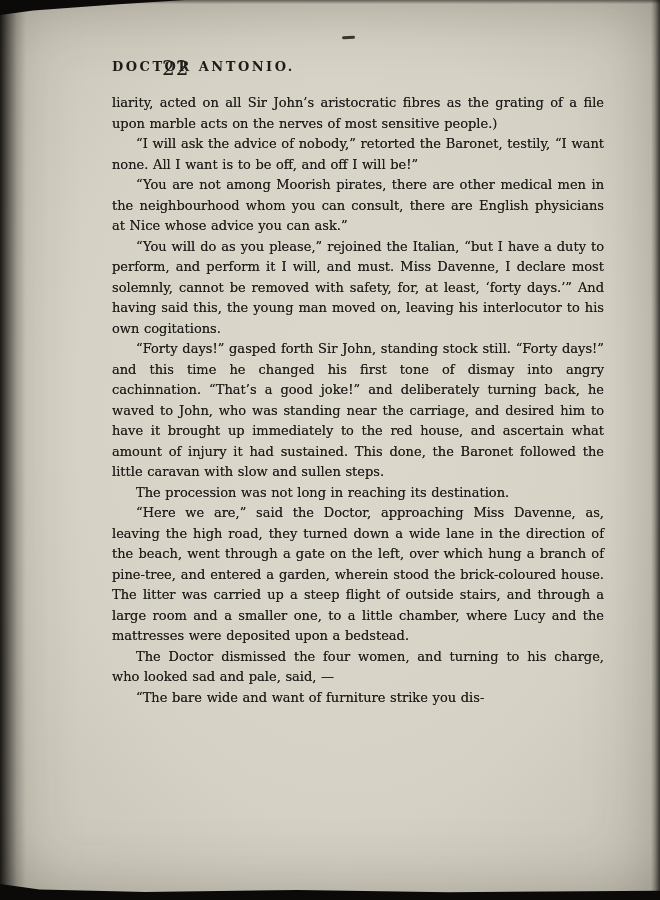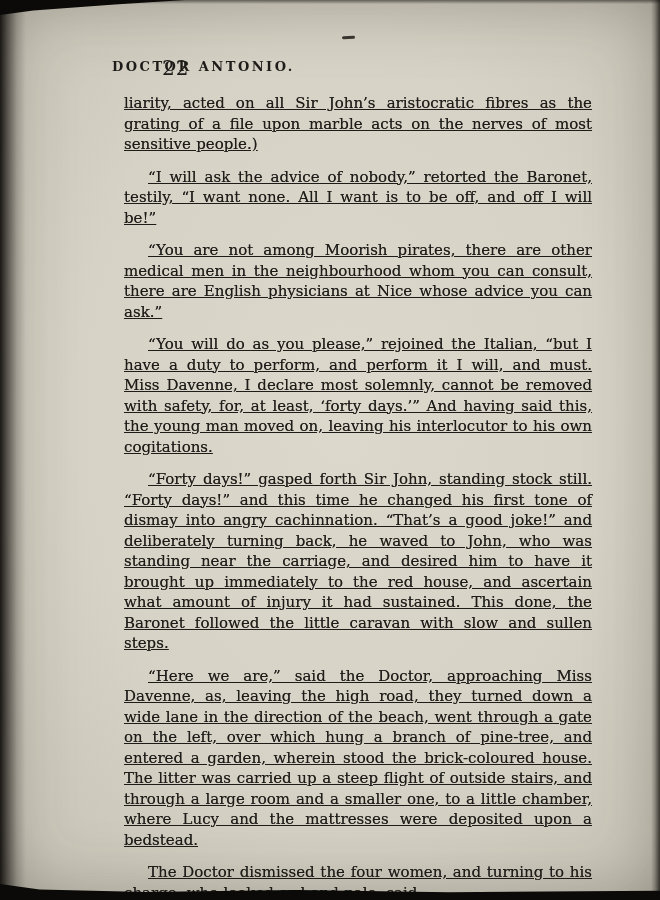--- a/index.html
+++ b/index.html
@@ -78,27 +78,26 @@
   }
   .running-title {
     display: block;
     text-align: left;
     font-size: 13px;
     font-weight: bold;
     letter-spacing: 2.5px;
     padding-top: 4px;
   }
   .body-text p {
-    margin: 12px;
-    font-size: 15px;
+    margin: 0;
+    font-size: 13px;
     line-height: 20.5px;
     text-align: justify;
     text-shadow: 0 0 0.5px rgba(20, 18, 14, 0.65);
     word-spacing: 0.5px;
-    text-decoration: underline;
   }
   .body-text p.indent { text-indent: 24px; }
 </style>
 </head>
 <body>
 
 <div class="scan">
 
   <div class="edge-left"></div>
   <div class="corner-tl"></div>
@@ -113,19 +112,20 @@
       <span class="page-number">22</span>
       <span class="running-title">DOCTOR ANTONIO.</span>
     </div>
 
     <div class="body-text">
       <p class="cont">liarity, acted on all Sir John’s aristocratic fibres as the grating of a file upon marble acts on the nerves of most sensitive people.)</p>
       <p class="indent">“I will ask the advice of nobody,” retorted the Baronet, testily, “I want none. All I want is to be off, and off I will be!”</p>
       <p class="indent">“You are not among Moorish pirates, there are other medical men in the neighbourhood whom you can consult, there are English physicians at Nice whose advice you can ask.”</p>
       <p class="indent">“You will do as you please,” rejoined the Italian, “but I have a duty to perform, and perform it I will, and must. Miss Davenne, I declare most solemnly, cannot be removed with safety, for, at least, ‘forty days.’”  And having said this, the young man moved on, leaving his interlocutor to his own cogitations.</p>
       <p class="indent">“Forty days!” gasped forth Sir John, standing stock still. “Forty days!” and this time he changed his first tone of dismay into angry cachinnation.  “That’s a good joke!” and deliberately turning back, he waved to John, who was standing near the carriage, and desired him to have it brought up immediately to the red house, and ascertain what amount of injury it had sustained.  This done, the Baronet followed the little caravan with slow and sullen steps.</p>
+      <p class="indent">The procession was not long in reaching its destination.</p>
       <p class="indent">“Here we are,” said the Doctor, approaching Miss Davenne, as, leaving the high road, they turned down a wide lane in the direction of the beach, went through a gate on the left, over which hung a branch of pine-tree, and entered a garden, wherein stood the brick-coloured house.  The litter was carried up a steep flight of outside stairs, and through a large room and a smaller one, to a little chamber, where Lucy and the mattresses were deposited upon a bedstead.</p>
       <p class="indent">The Doctor dismissed the four women, and turning to his charge, who looked sad and pale, said, —</p>
       <p class="indent">“The bare wide and want of furniture strike you dis-</p>
     </div>
 
   </div>
 </div>
 
 </body></html>

